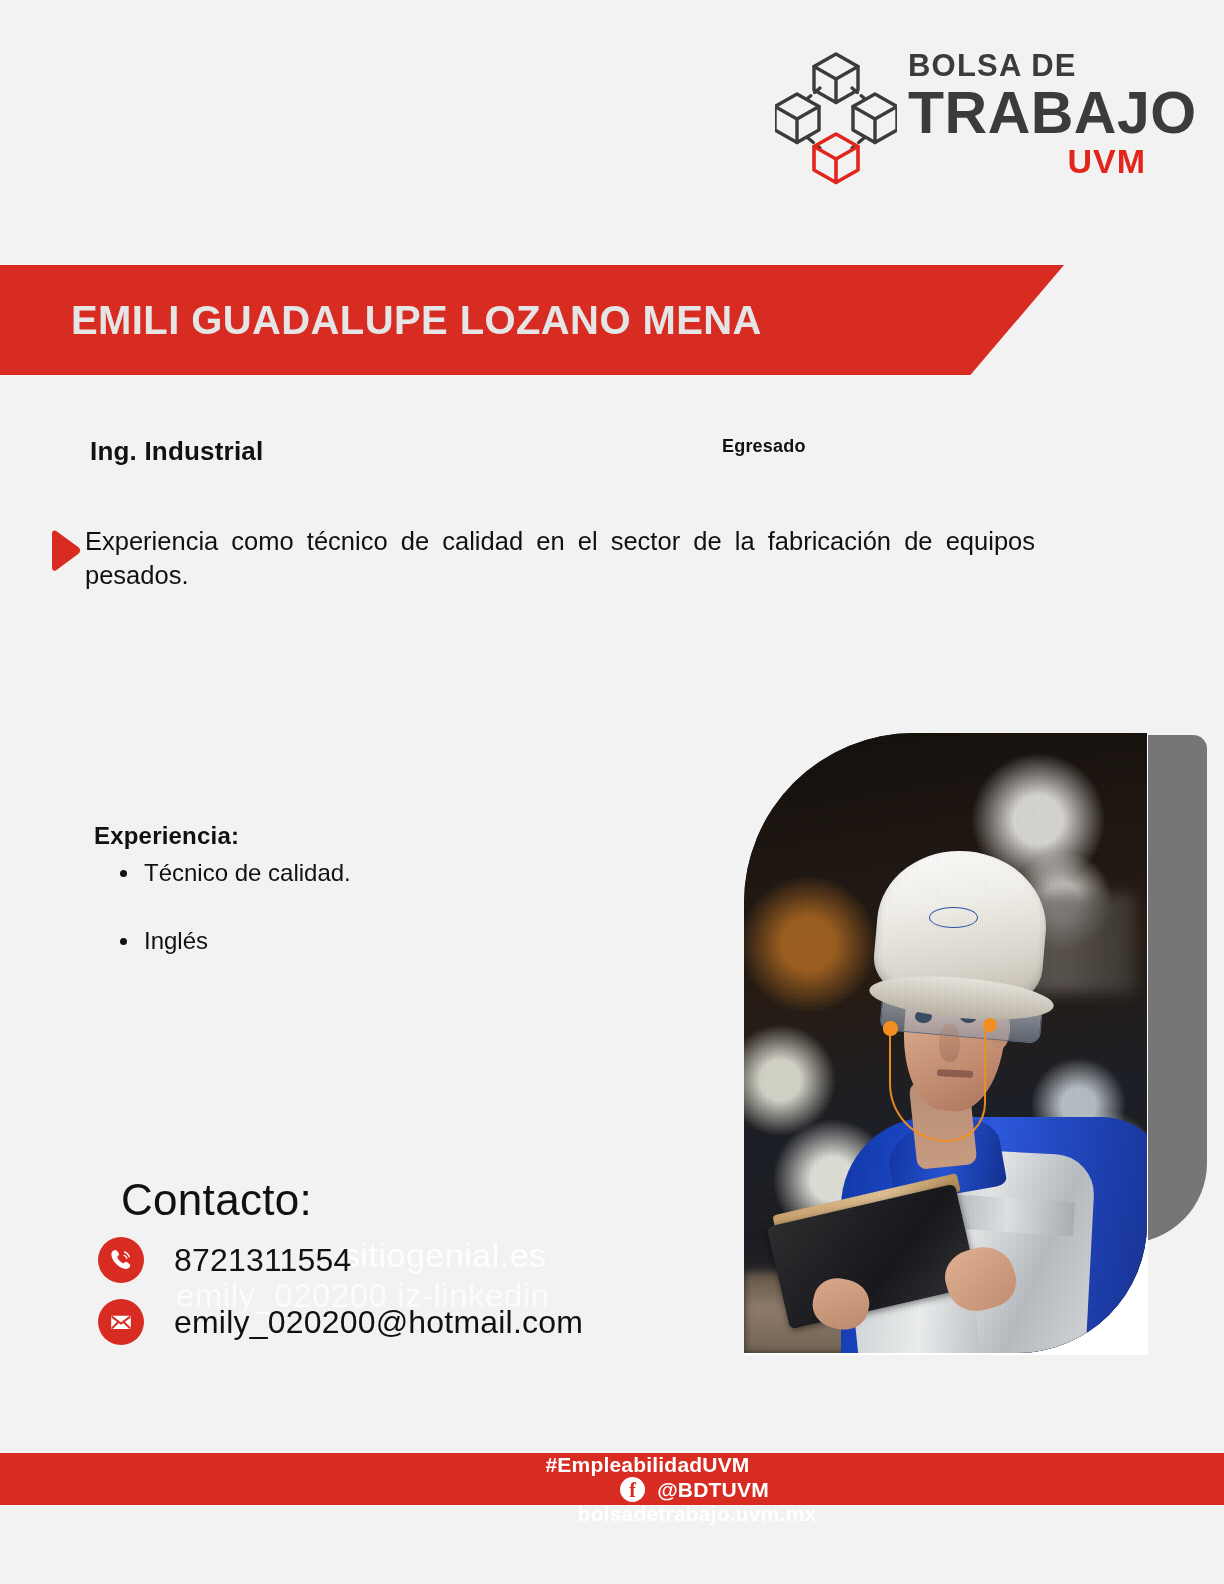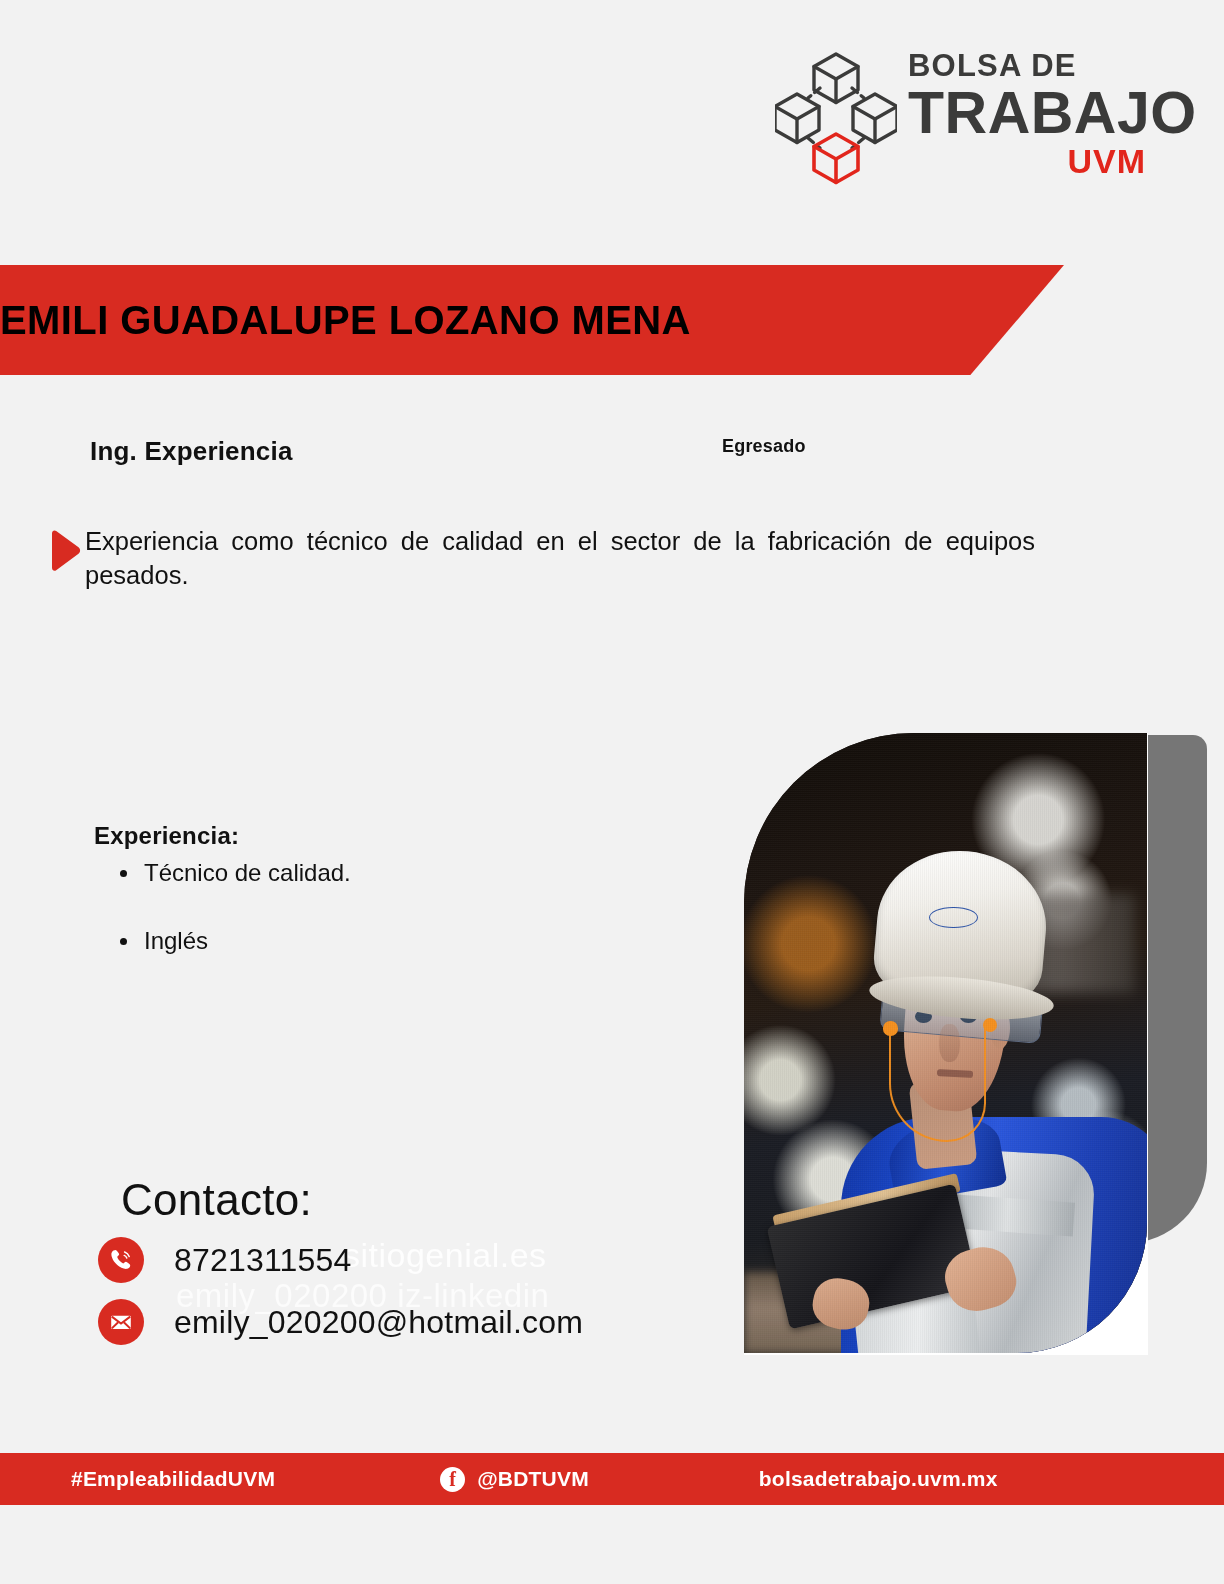--- a/index.html
+++ b/index.html
@@ -71,24 +71,25 @@
     top: 265px;
     width: 1064px;
     height: 110px;
     background: #d82b21;
     -webkit-clip-path: polygon(0 0, 100% 0, 91.2% 100%, 0 100%);
     clip-path: polygon(0 0, 100% 0, 91.2% 100%, 0 100%);
     display: flex;
     align-items: center;
   }
   #name-text {
-    color: #000000;
+    color: #e5e5e5;
     font-size: 40px;
     font-weight: bold;
     letter-spacing: 0.4px;
+    padding-left: 71px;
     white-space: nowrap;
   }
 
   
   #headline-row {
     position: absolute;
     left: 0;
     top: 436px;
     width: 1224px;
     height: 40px;
@@ -524,20 +525,21 @@
   
   #footer {
     position: absolute;
     left: 0;
     top: 1453px;
     width: 1224px;
     height: 52px;
     background: #d82b21;
     display: flex;
     align-items: center;
+    flex-direction: column;
   }
   .footer-item {
     color: #ffffff;
     font-size: 21px;
     font-weight: bold;
     letter-spacing: 0.2px;
     white-space: nowrap;
     display: flex;
     align-items: center;
   }
@@ -601,21 +603,21 @@
       <div class="logo-line2">TRABAJO</div>
       <div class="logo-line3">UVM</div>
     </div>
   </div>
 
   <div id="name-banner">
     <div id="name-text">EMILI GUADALUPE LOZANO MENA</div>
   </div>
 
   <div id="headline-row">
-    <div id="degree">Ing. Experiencia</div>
+    <div id="degree">Ing. Industrial</div>
     <div id="status">Egresado</div>
   </div>
 
   <div id="summary-block">
     <div id="summary-arrow">
       <svg viewBox="0 0 34 42" width="34" height="42" aria-hidden="true">
         <path d="M4 3.5 C4 1 6.2 -0.3 8.2 1.1 L30.5 17.3 C32.6 18.8 32.6 22.3 30.5 23.8 L8.2 40.2 C6.2 41.6 4 40.3 4 37.8 Z" fill="#d82b21"></path>
       </svg>
     </div>
     <div id="summary-text">Experiencia como técnico de calidad en el sector de la fabricación de equipos pesados.</div>

